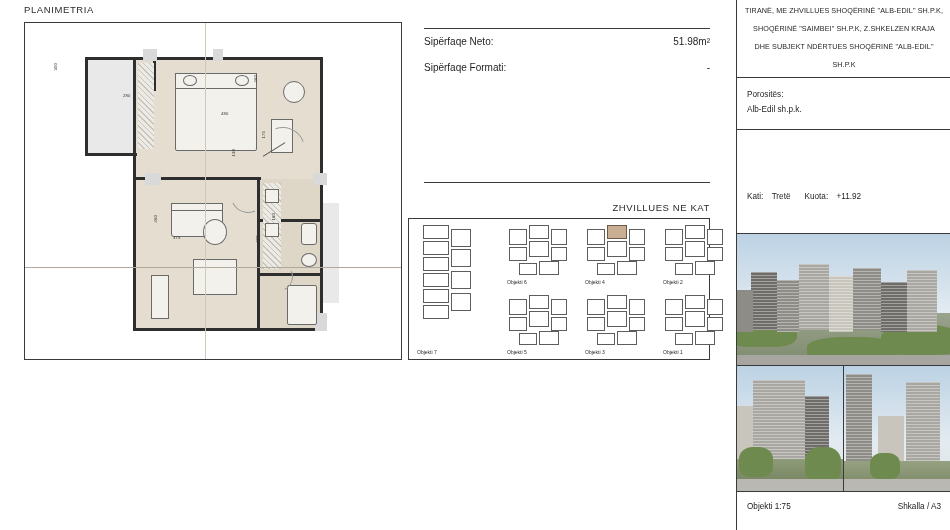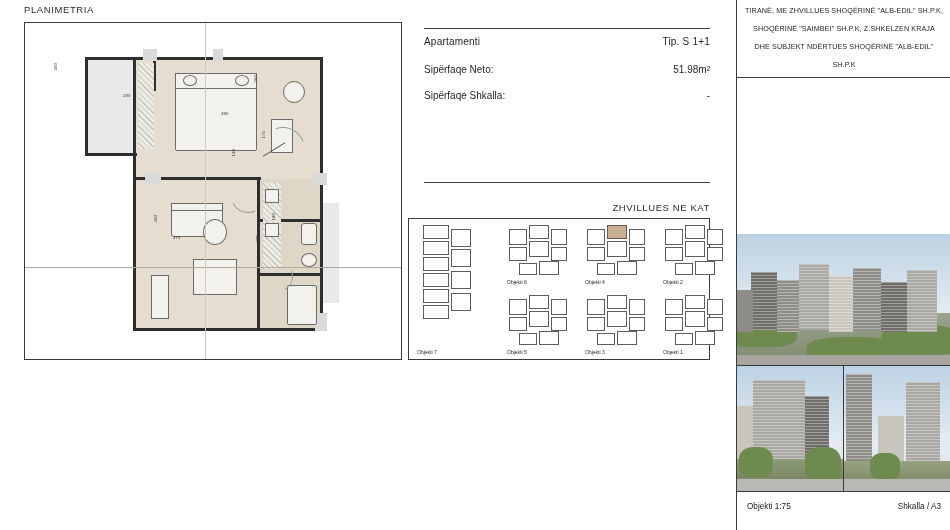--- a/index.html
+++ b/index.html
@@ -220,30 +220,26 @@
           <span class="dim-txt" style="left: 148px; top: 212px;">375</span>
           <span class="dim-txt dim-v" style="left: 128px; top: 192px;">460</span>
           <span class="dim-txt dim-v" style="left: 230px; top: 212px;">205</span>
           <span class="dim-txt dim-v" style="left: 246px; top: 190px;">180</span>
         </div>
     </div>
   </div>
 
   <div id="spec-rule"></div>
   <div id="spec">
-    <div class="row head">
-      <span class="k">Apartamenti</span>
-      <span class="v">Tip. S 1+1</span>
-    </div>
     <div class="row">
       <span class="k">Sipërfaqe Neto:</span>
       <span class="v">51.98m²</span>
     </div>
     <div class="row">
-      <span class="k">Sipërfaqe Shkalla:</span>
+      <span class="k">Sipërfaqe Formati:</span>
       <span class="v">-</span>
     </div>
   </div>
   <div id="spec-rule-b"></div>
 
   <div id="pozicioni-title">ZHVILLUES NE KAT</div>
   <div id="pos-frame">
     <div id="pos-grid" style="position:absolute; inset:0;">
         <div class="pos-cell" style="left: 98px; top: 6px; width: 62px; height: 62px;">
           <div class="mini" style="width: 62px; height: 50px;">
@@ -341,22 +337,36 @@
       </div>
   </div>
 </div>
 
 <div id="panel">
 
   <div class="pbox" id="p-legal">
     <span>TIRANË, ME ZHVILLUES SHOQËRINË "ALB-EDIL" SH.P.K, SHOQËRINË "SAIMBEI" SH.P.K, Z.SHKELZEN KRAJA DHE SUBJEKT NDËRTUES SHOQËRINË "ALB-EDIL" SH.P.K</span>
   </div>
 
-
-
+  <div class="pbox" id="p-owner">
+    <div class="lbl">Porositës:</div>
+    <div class="val">Alb-Edil sh.p.k.</div>
+  </div>
+
+
+  <div class="pbox" id="p-kat">
+    <span class="kv">
+      <span class="lab">Kati:</span>
+      <span class="val">Tretë</span>
+    </span>
+    <span class="kv">
+      <span class="lab">Kuota:</span>
+      <span class="val">+11.92</span>
+    </span>
+  </div>
 
   <div class="pbox" id="p-render1">
     <div class="render">
       <div class="sky"></div>
       <div class="ground" style="height:40%;"></div>
       <div class="grn" style="left:-10px; bottom:18px; width:70px; height:34px;"></div>
       <div class="grn" style="right:-10px; bottom:10px; width:80px; height:30px;"></div>
       <div class="grn" style="left:70px; bottom:4px; width:90px; height:24px;"></div>
       <div class="bld d" style="left:14px; top:38px; width:26px; height:58px;"></div>
       <div class="win" style="left:14px; top:38px; width:26px; height:58px;"></div>

